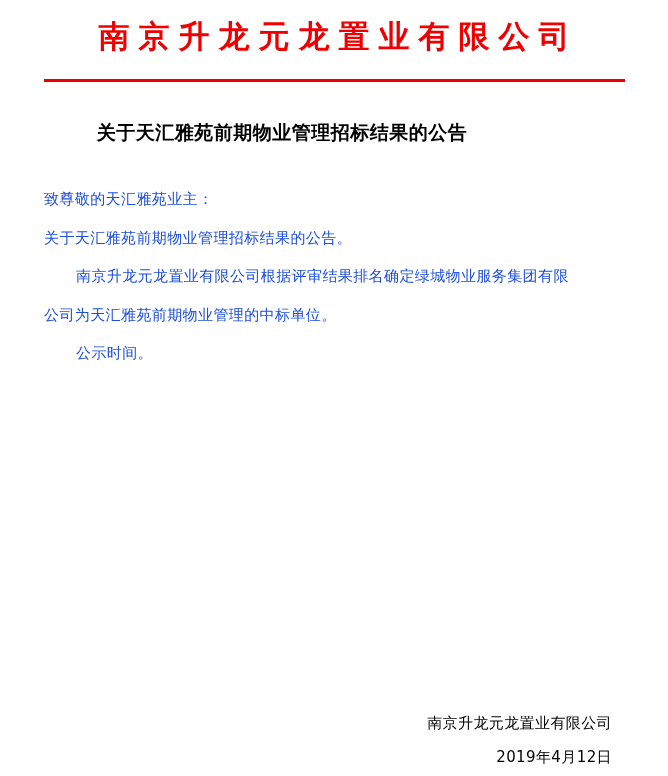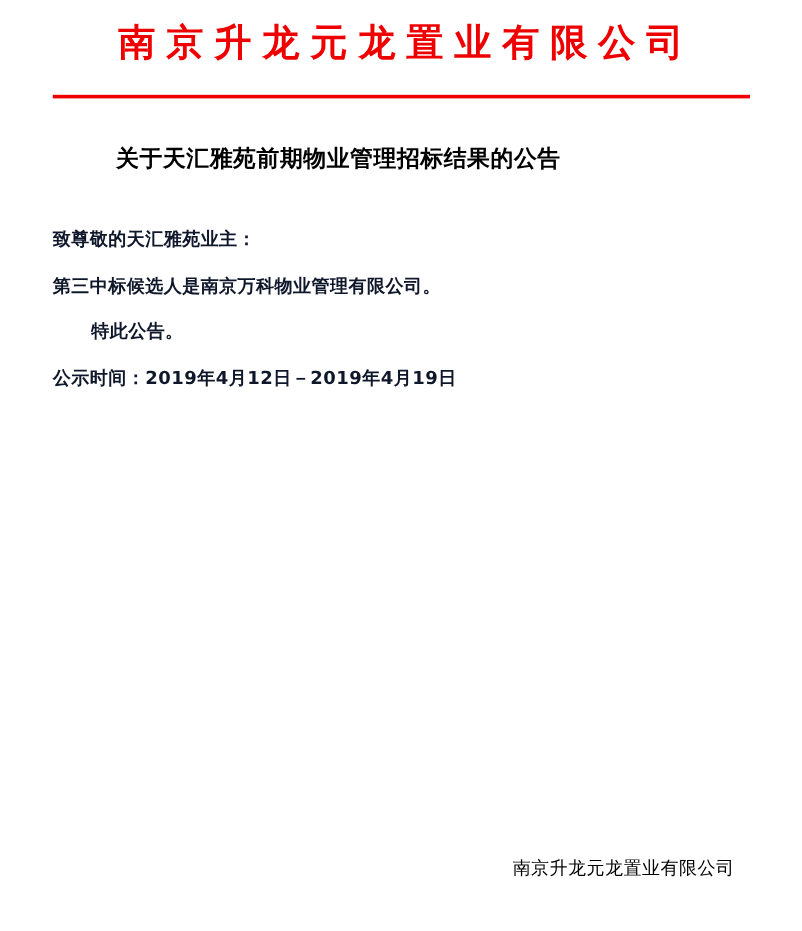--- a/index.html
+++ b/index.html
@@ -72,22 +72,21 @@
     left: 44px;
     top: 180px;
     width: 582px;
   }
   .body-line {
     font-family: "DejaVu Sans", "Liberation Sans", sans-serif;
     font-size: 15px;
     line-height: 38.5px;
     letter-spacing: 0.4px;
     white-space: nowrap;
-    color: #0f172a;
-    font-weight: bold;
+    color: #1d4ed8;
   }
   .indent {
     padding-left: 32px;
   }
 
   
   .signature {
     position: absolute;
     left: 0;
     top: 706px;
@@ -115,25 +114,27 @@
     <div class="letterhead-title">南京升龙元龙置业有限公司</div>
   </div>
   <div class="letterhead-rule"></div>
 
   <div class="doc-title">关于天汇雅苑前期物业管理招标结果的公告</div>
 
   <div class="body-block">
 
     <div class="body-line">致尊敬的天汇雅苑业主：</div>
 
-    <div class="body-line">第三中标候选人是南京万科物业管理有限公司。</div>
+    <div class="body-line">关于天汇雅苑前期物业管理招标结果的公告。</div>
 
+    <div class="body-line indent">南京升龙元龙置业有限公司根据评审结果排名确定绿城物业服务集团有限</div>
+    <div class="body-line">公司为天汇雅苑前期物业管理的中标单位。</div>
 
-    <div class="body-line indent">特此公告。</div>
+    <div class="body-line indent">公示时间。</div>
 
-    <div class="body-line">公示时间：2019年4月12日－2019年4月19日</div>
   </div>
 
   <div class="signature">
     <div class="sign-line">南京升龙元龙置业有限公司</div>
+    <div class="sign-line sign-date">2019年4月12日</div>
   </div>
 
 </div>
 
 </body></html>

